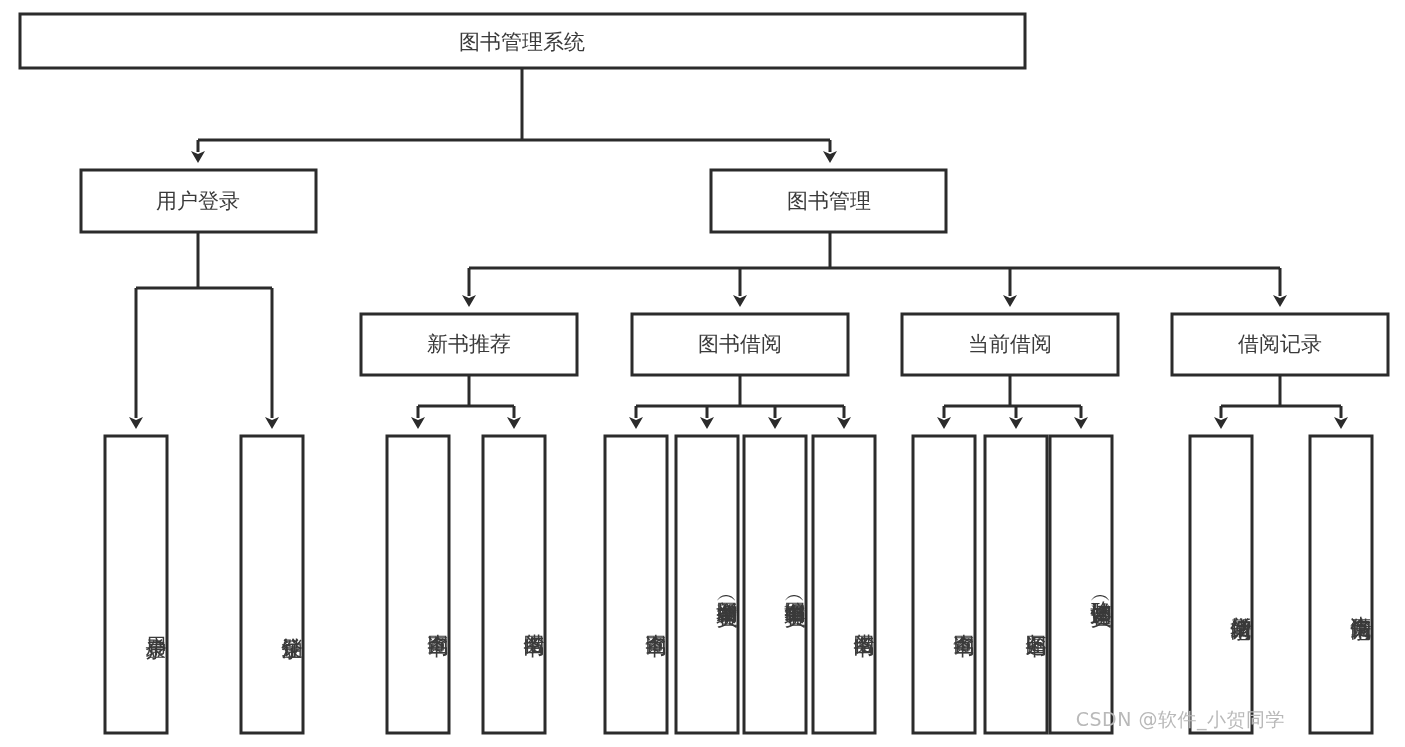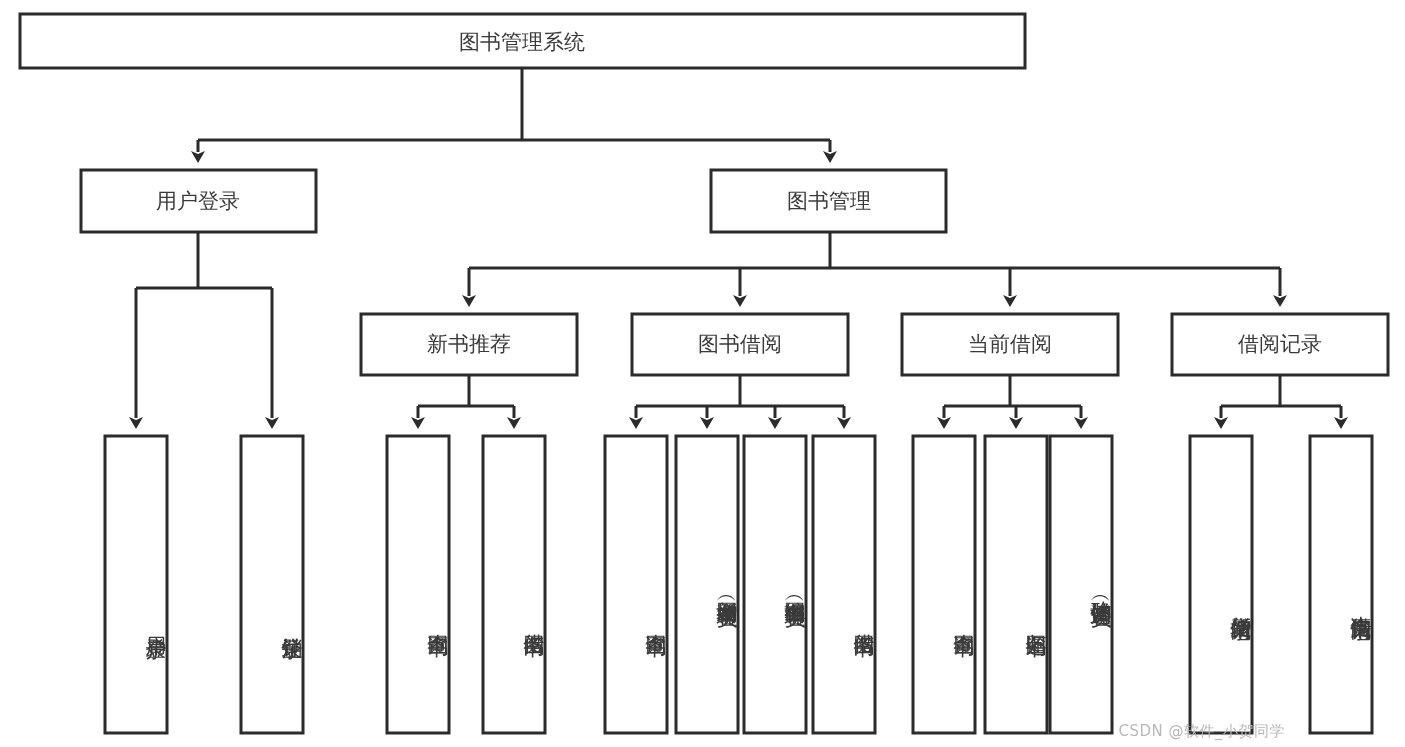--- a/index.html
+++ b/index.html
@@ -59,23 +59,23 @@
     white-space: nowrap;
     text-align: center;
     pointer-events: none;
     display: flex;
     align-items: flex-start;
     justify-content: center;
   }
   .watermark {
     position: absolute;
     right: 8px;
-    bottom: 6px;
-    font-family: "DejaVu Sans", "Liberation Sans", sans-serif;
-    font-size: 15px;
+    bottom: 14px;
+    font-family: "DejaVu Sans", "Liberation Sans", sans-serif;
+    font-size: 19px;
     color: #b9b9b9;
     white-space: nowrap;
     letter-spacing: 0.5px;
   }
 </style>
 </head>
 <body>
 
 <div id="diagram-root">
 

